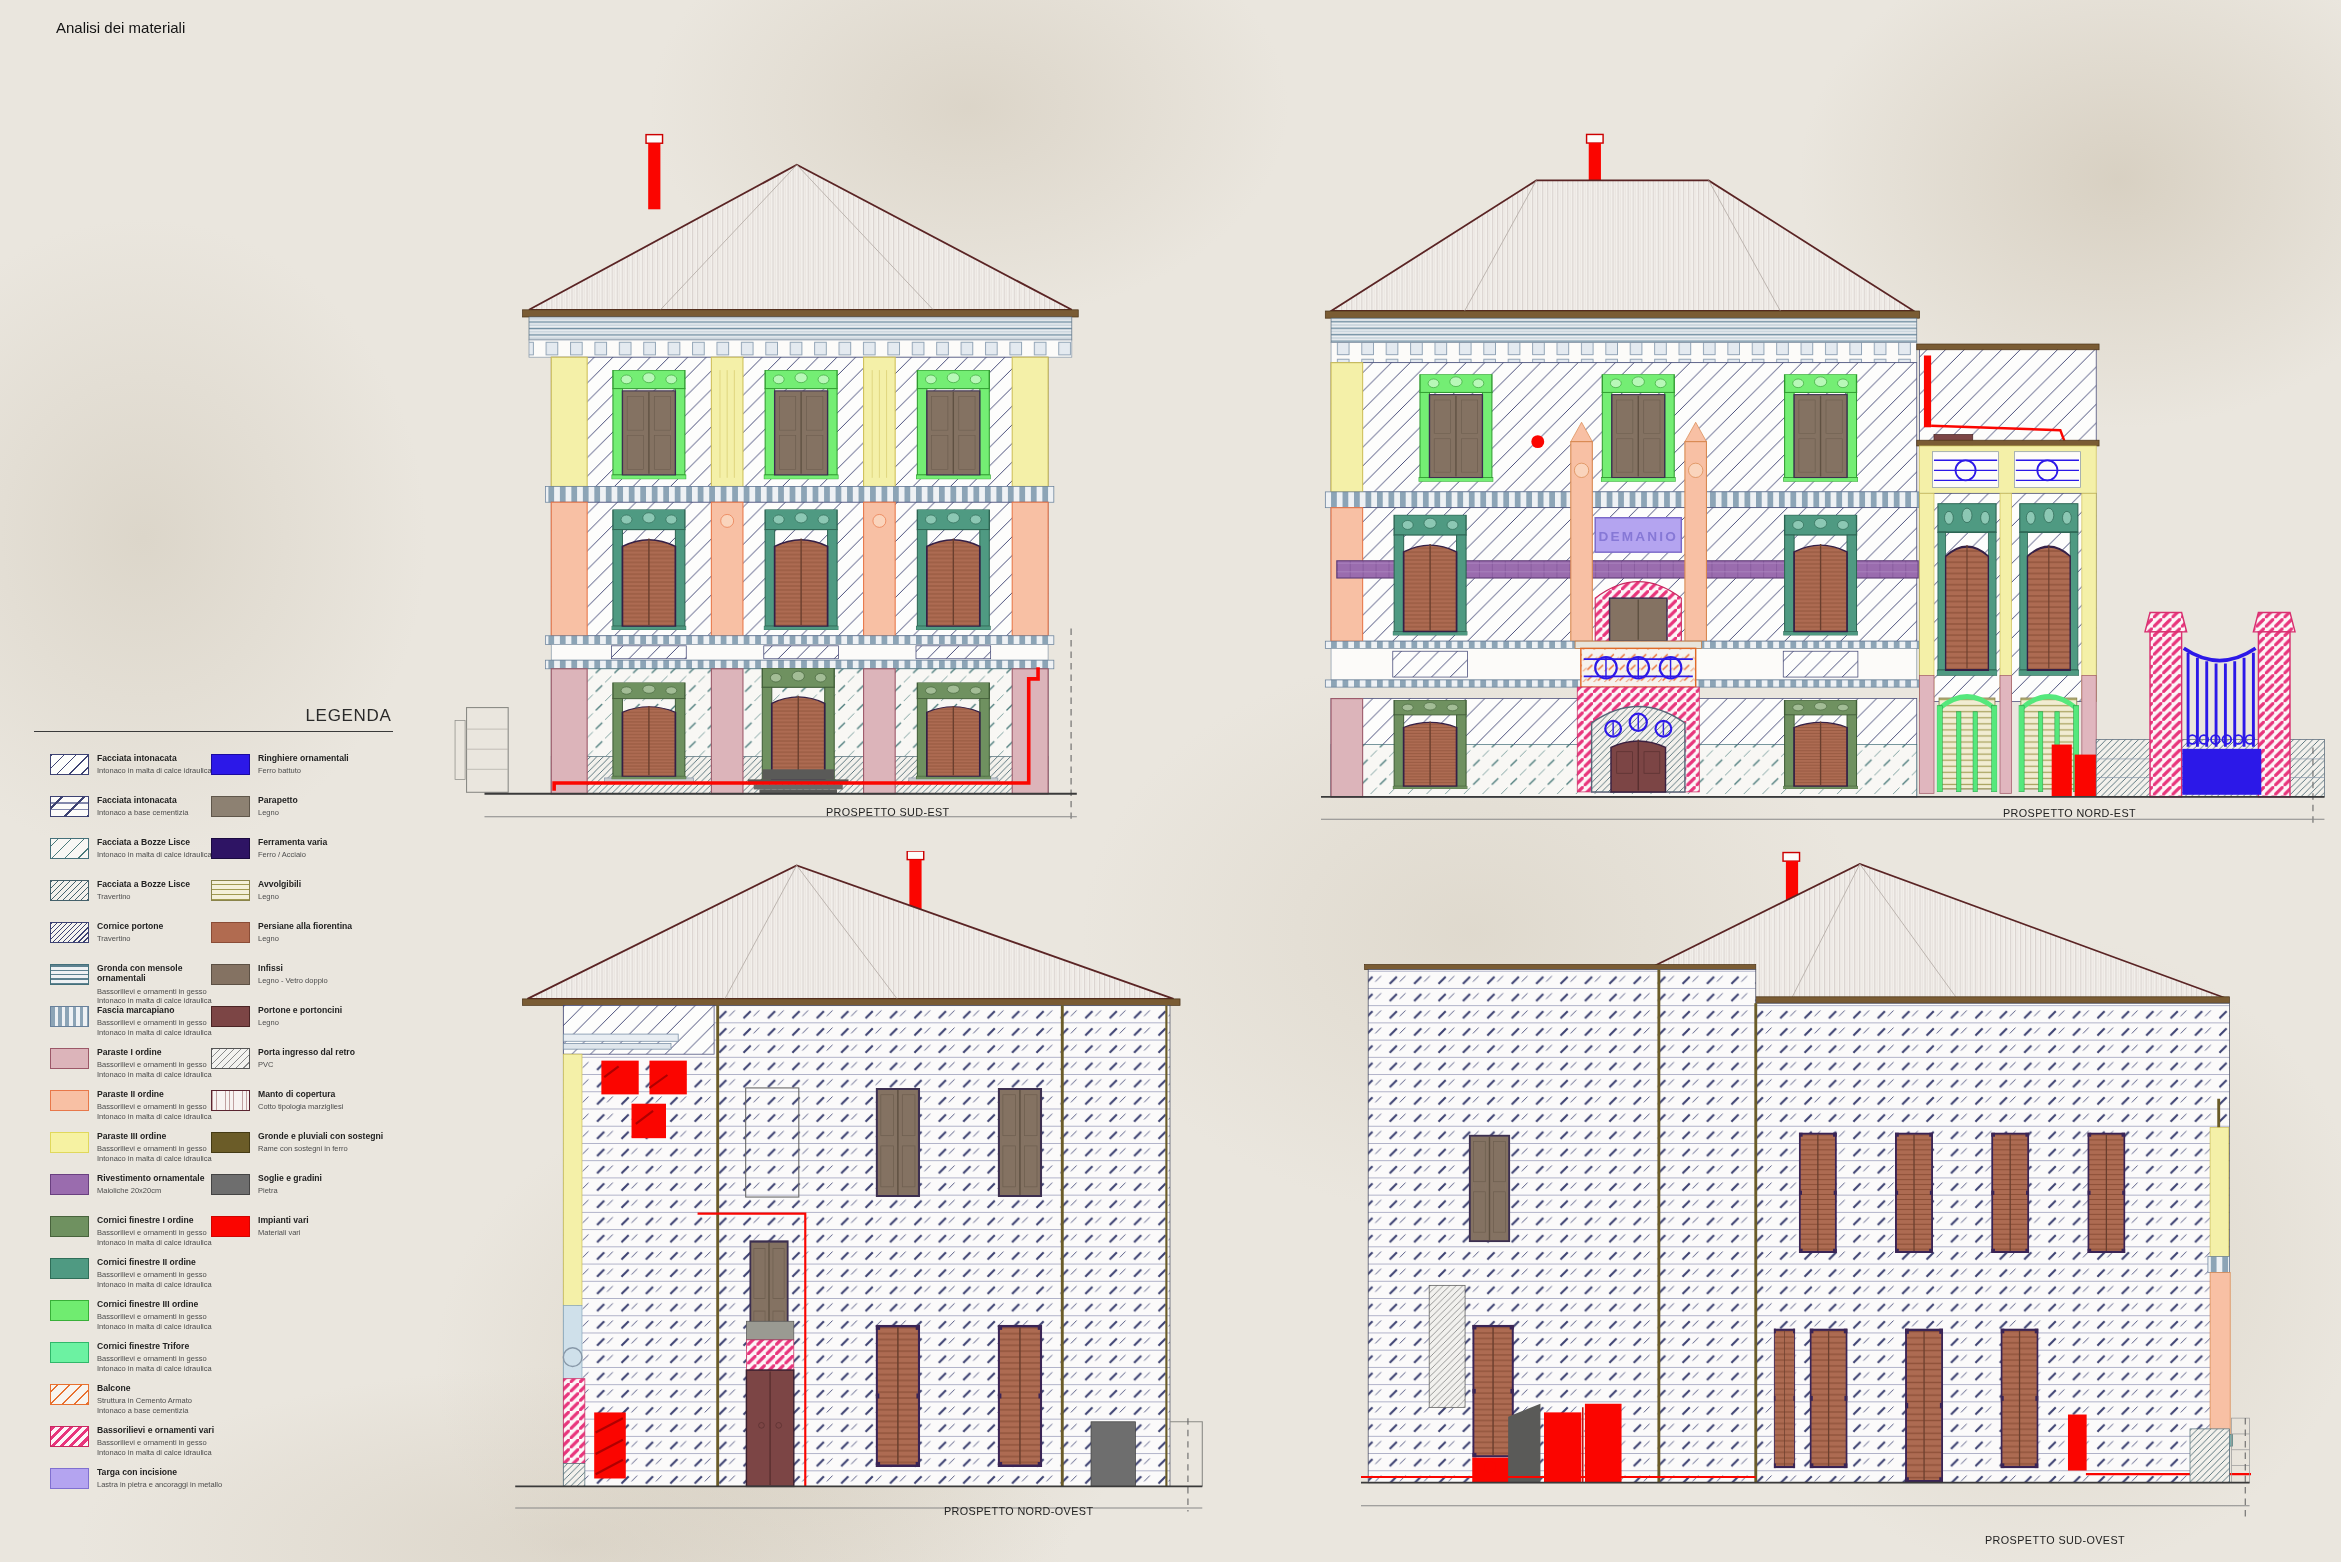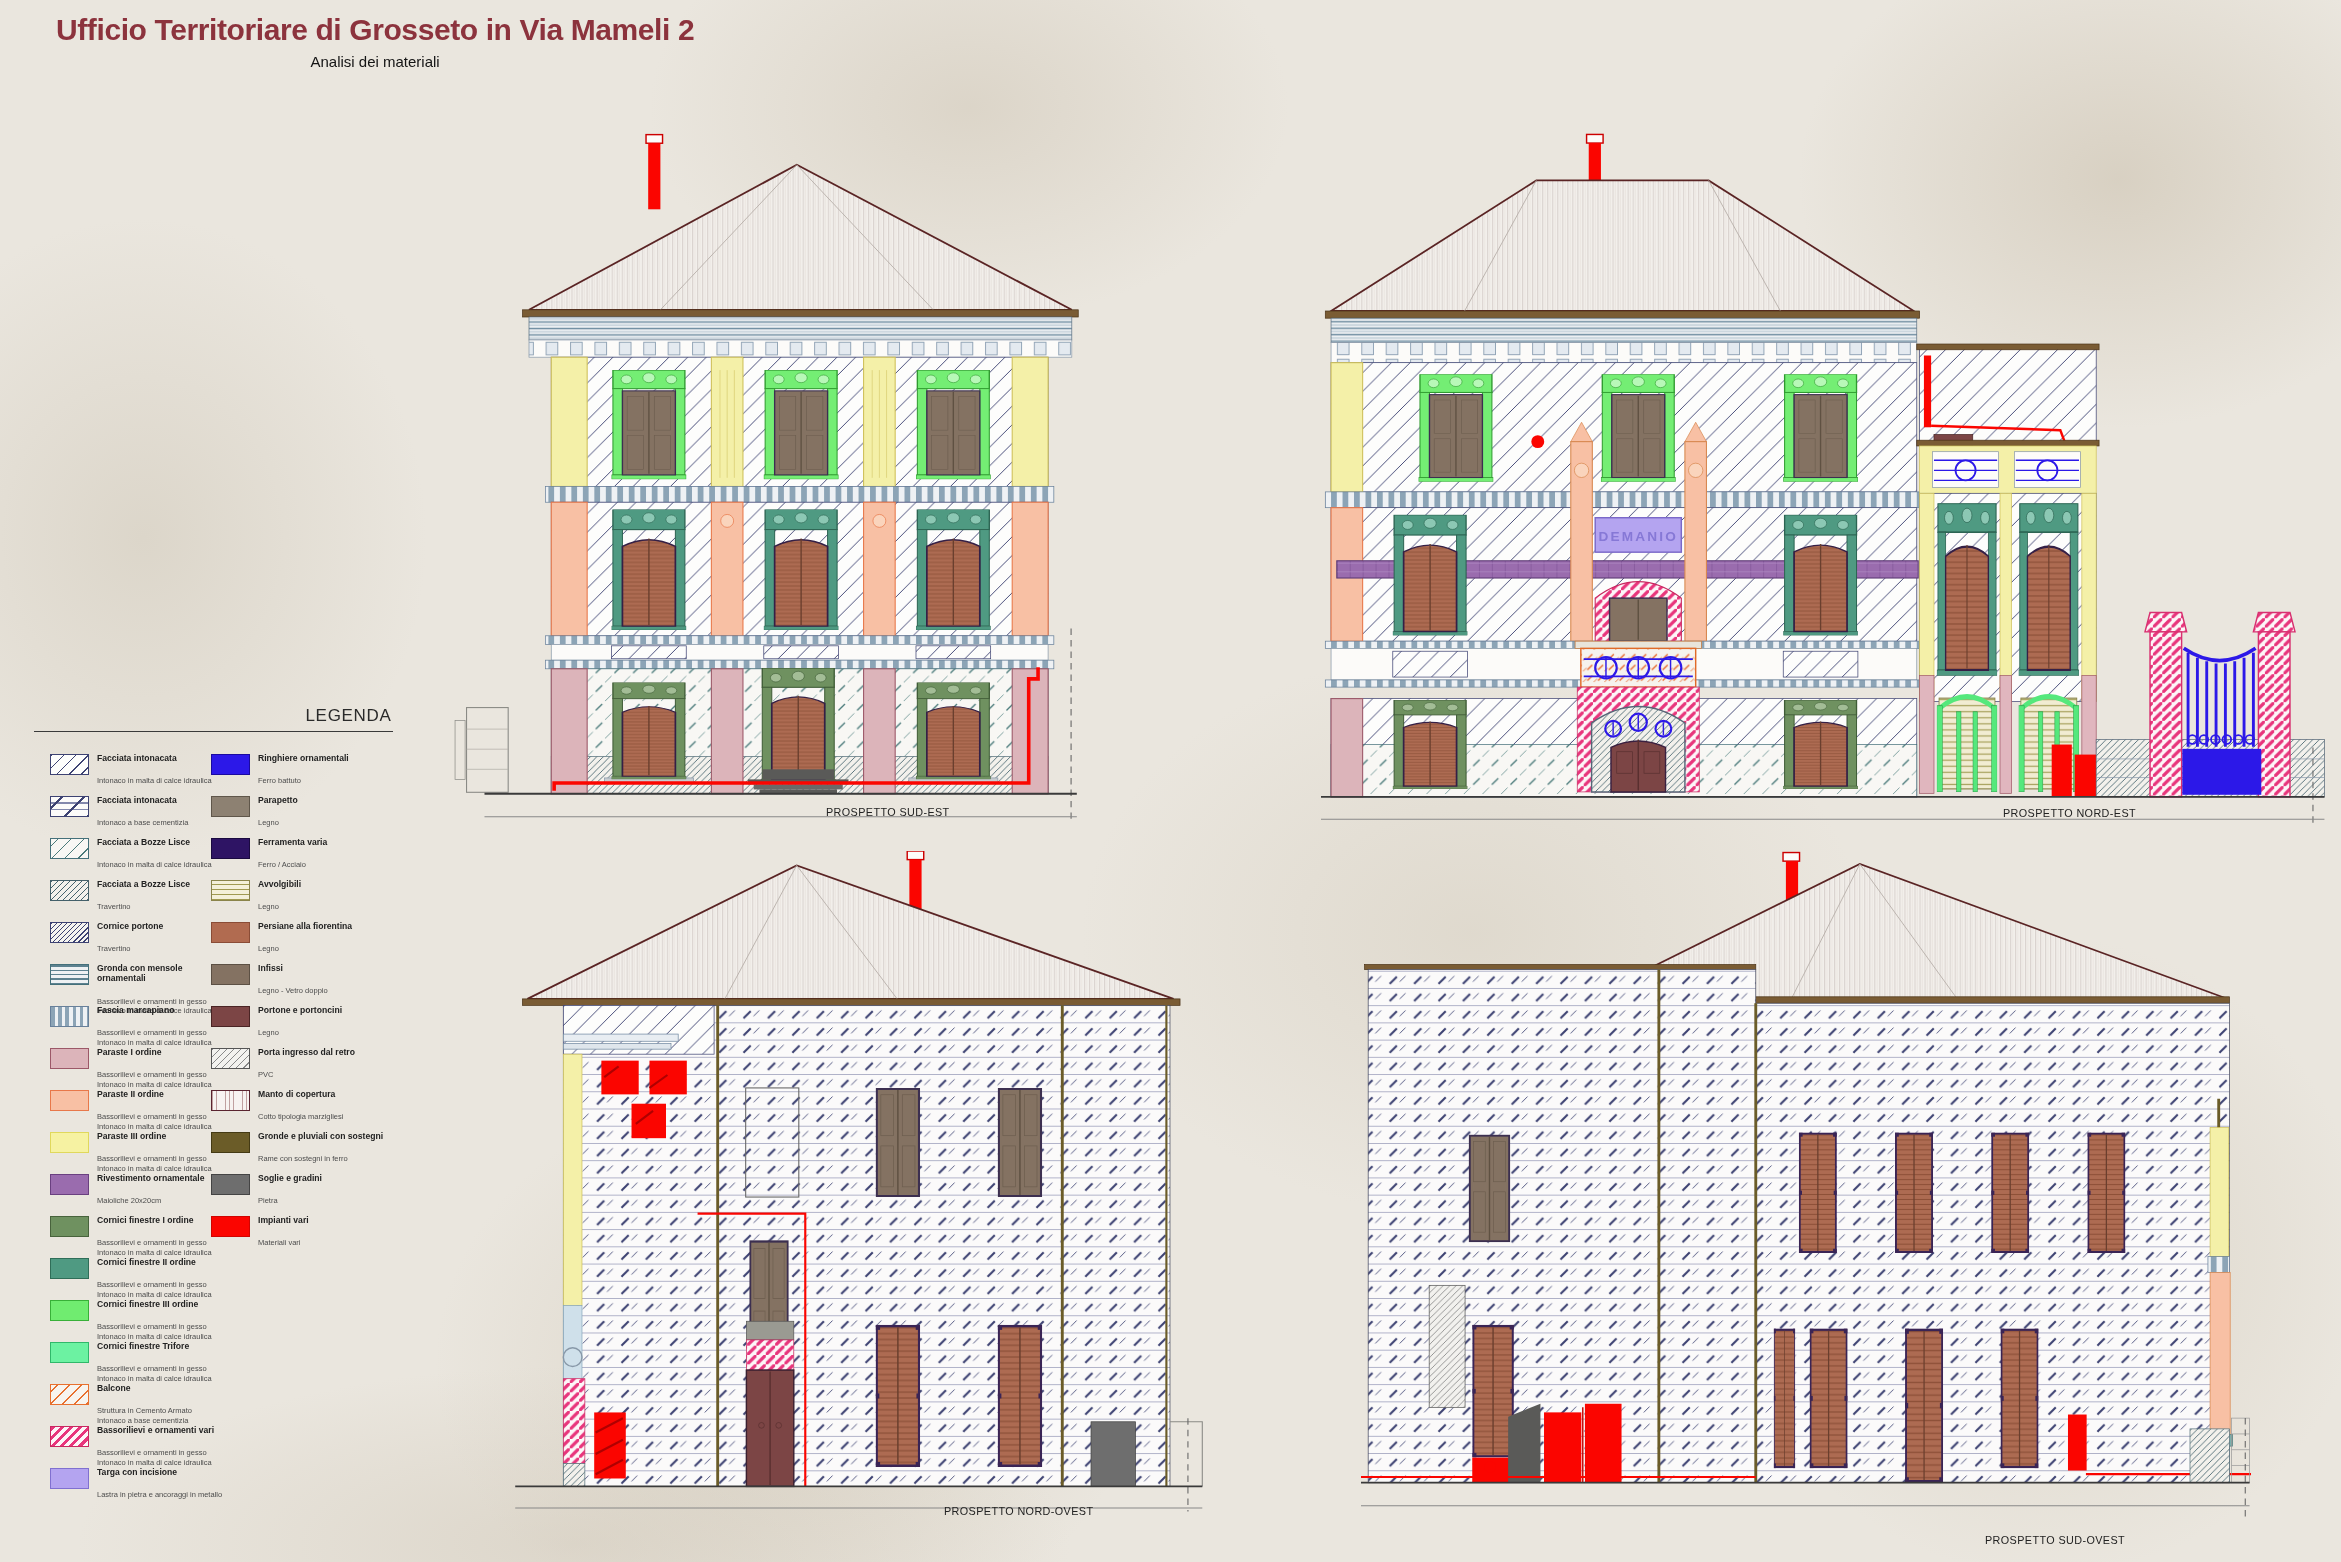--- a/index.html
+++ b/index.html
@@ -19,21 +19,21 @@
   #legend{position:absolute;left:34px;top:706px;width:359px;}
   #legend-title{font-size:17px;color:#2a2a2a;letter-spacing:0.7px;text-align:right;padding-right:1.4px;}
   #legend-rule{border:none;border-top:1.4px solid #3a3a3a;margin:5px 0 0 0;}
   .legend-col{position:absolute;top:47px;}
   #legend-col-left{left:16px;width:177px;}
   #legend-col-right{left:177px;width:187px;}
   .legend-row{position:relative;height:42px;}
   .swatch{position:absolute;left:0;top:1.4px;width:39px;height:21px;box-sizing:border-box;}
   .lg-text{position:absolute;left:47px;top:0;width:132px;}
   .lg-title{font-size:8.6px;font-weight:bold;color:#222;line-height:1.2;}
-  .lg-desc{font-size:7.5px;color:#4c4c4c;line-height:1.28;white-space:pre-line;margin-top:13px;}
+  .lg-desc{font-size:7.5px;color:#4c4c4c;line-height:1.28;white-space:pre-line;margin-top:3px;}
   
   .sw-hatch-calce{background:repeating-linear-gradient(135deg,#3d4272 0 1.1px,transparent 1.1px 8.6px),#fdfdfc;border:1.1px solid #3d4272;}
   .sw-hatch-cem{background:repeating-linear-gradient(135deg,transparent 0 6.5px,#3d4272 6.5px 8.6px,transparent 8.6px 16px),repeating-linear-gradient(0deg,transparent 0 5.7px,#8388ac 5.7px 6.8px),#fcfbfa;border:1.1px solid #3d4272;}
   .sw-hatch-bozze{background:repeating-linear-gradient(135deg,transparent 0 4.3px,#4a7a7a 4.3px 5.4px,transparent 5.4px 9.3px),#f8f7f4;border:1.1px solid #44707a;}
   .sw-hatch-trav{background:repeating-linear-gradient(135deg,#46646e 0 0.9px,transparent 0.9px 4.3px),#f3f1ec;border:1.1px solid #44606a;}
   .sw-hatch-cornice{background:repeating-linear-gradient(135deg,#3d4272 0 0.9px,transparent 0.9px 3.6px),#f5f4f0;border:1.1px solid #3d4272;}
   .sw-gronda{background:repeating-linear-gradient(0deg,#5d8290 0 1.4px,transparent 1.4px 4.3px),#eef1f3;border:1.1px solid #44707a;}
   .sw-marcapiano{background:repeating-linear-gradient(90deg,#8ca4b6 0 3.6px,#eef1f4 3.6px 7.2px);border:1.1px solid #68809a;}
   .sw-paraste1{background:#dcb4ba;border:1.1px solid #9c5868;}
   .sw-paraste2{background:#f8c0a4;border:1.1px solid #e8784a;}
@@ -199,21 +199,20 @@
     <path d="M4,40 Q55,8 106,40" stroke="#55e87c" stroke-width="7" fill="none"></path>
     <rect x="0" y="36" width="10" height="114" fill="#55e87c" stroke="#2aa04a"></rect>
     <rect x="100" y="36" width="10" height="114" fill="#55e87c" stroke="#2aa04a"></rect>
     <rect x="36" y="44" width="8" height="106" fill="#55e87c" stroke="#2aa04a"></rect>
     <rect x="66" y="44" width="8" height="106" fill="#55e87c" stroke="#2aa04a"></rect>
   </symbol>
 </defs>
 </svg>
 
 <div id="header">
-  <div id="page-title">Ufficio Territoriare di Grosseto in Via Mameli 2</div>
   <div id="page-note">Analisi dei materiali</div>
 </div>
 
 <div id="legend">
   <div id="legend-title">LEGENDA</div>
   <hr id="legend-rule">
   <div class="legend-col" id="legend-col-left">
   <div class="legend-row">
     <div class="swatch sw-hatch-calce"></div>
     <div class="lg-text">

